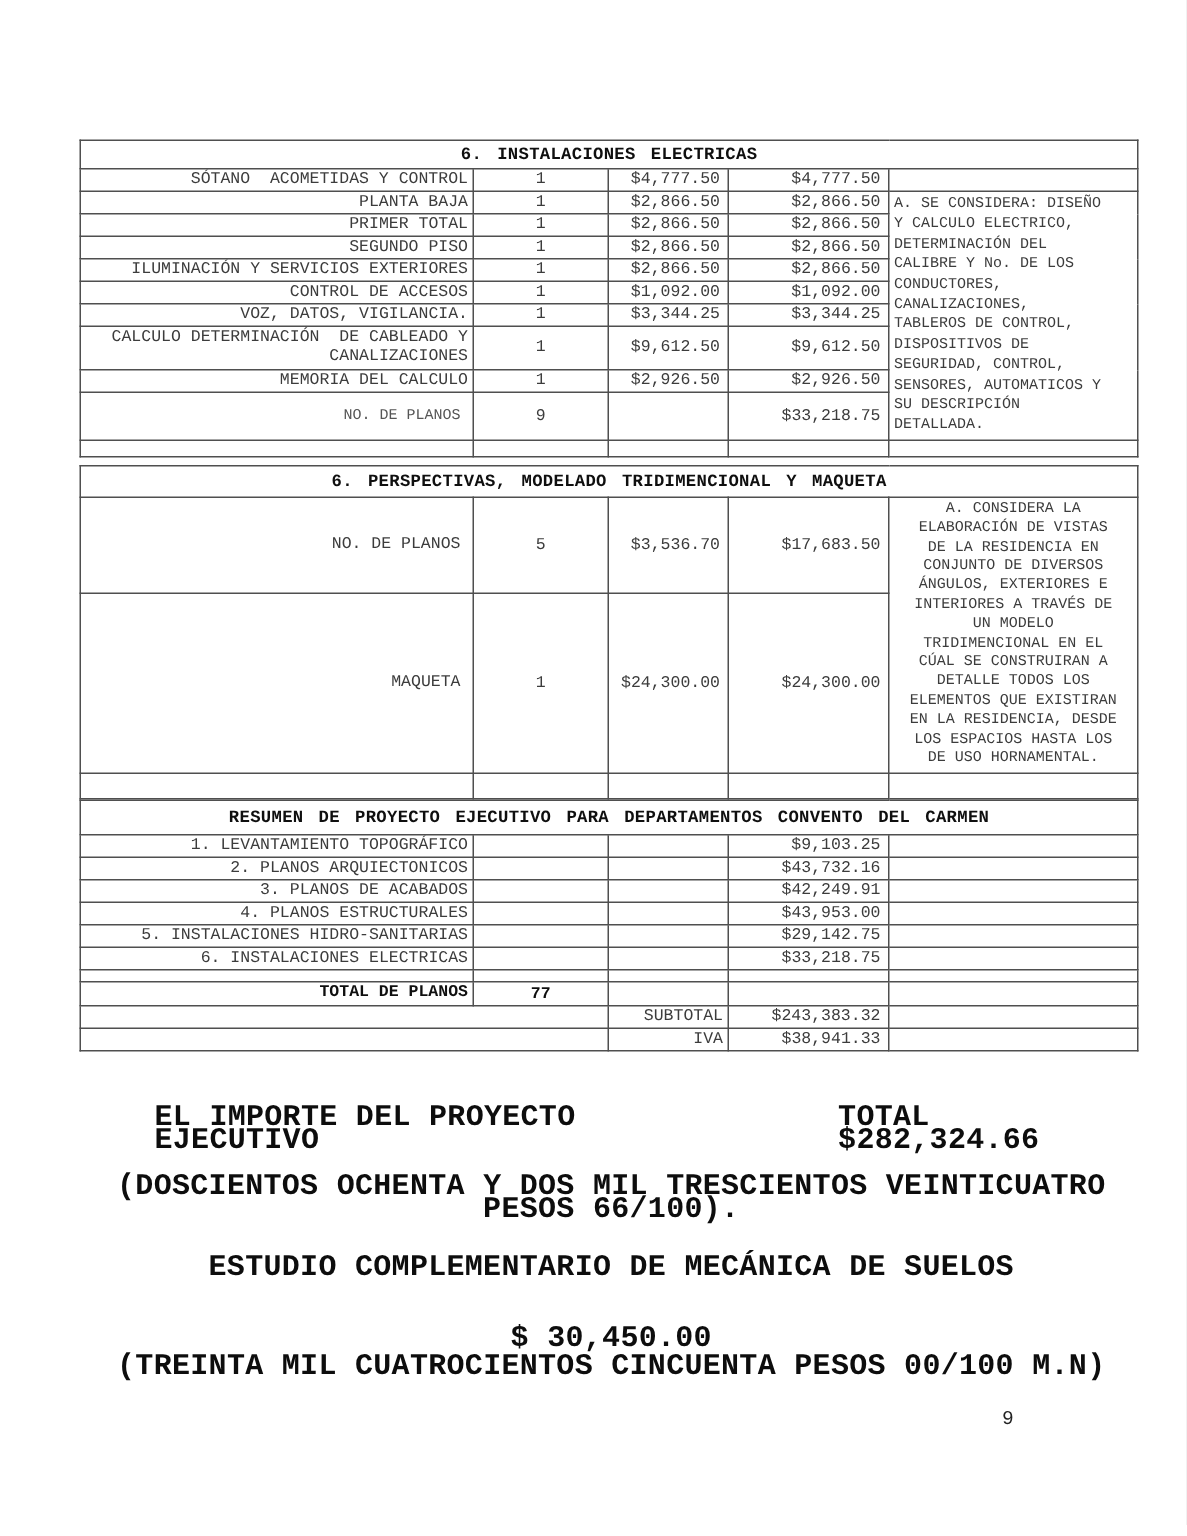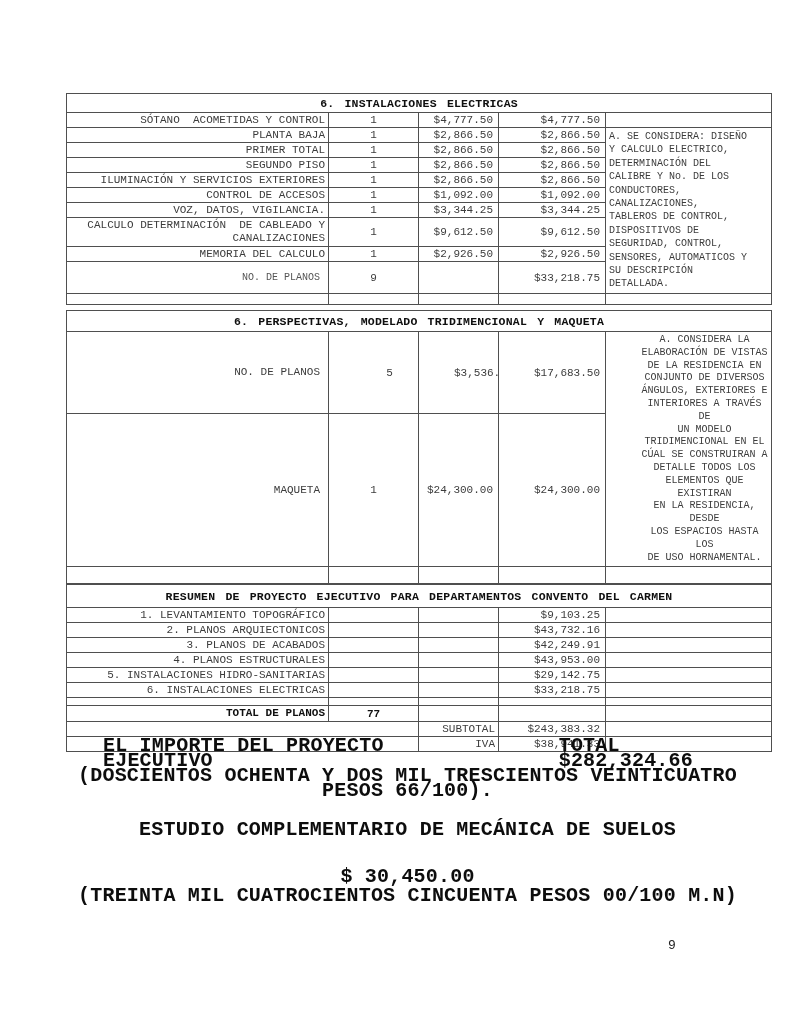--- a/index.html
+++ b/index.html
@@ -3,21 +3,21 @@
 <meta charset="utf-8">
 <style>
   html,body{margin:0;padding:0;background:#e8e8e8;}
   .page{
     position:relative;
     width:791px;height:1024px;
     background:#ffffff;
     font-family:"Liberation Mono","DejaVu Sans Mono",monospace;
     overflow:hidden;
   }
-  .content{position:absolute;left:66px;top:93px;width:705px;}
+  .content{position:absolute;left:53px;top:93px;width:705px;}
 
   table{
     border-collapse:collapse;
     table-layout:fixed;
     width:705px;
     font-family:"Liberation Mono","DejaVu Sans Mono",monospace;
     font-size:11px;
     color:#3c3c3c;
   }
   td{
@@ -41,40 +41,40 @@
   }
   .note-center{text-align:center;line-height:12.8px;}
   .bold{font-weight:bold;color:#0f0f0f;}
 
   .h-title1 td{height:18px;}
   .h-row td{height:14px;}
   .h-calculo td{height:28px;}
   .h-noplanos td{height:31px;}
   .h-thin td{height:10px;padding:0;}
   .h-title2 td{height:20px;}
-  .h-persp1 td{height:62px;padding-left:35px;}
+  .h-persp1 td{height:62px;}
   .h-persp2 td{height:116px;}
   .h-thin2 td{height:16px;padding:0;}
   .h-title3 td{height:22px;}
   .h-item td{height:14px;}
   .h-gap td{height:7px;padding:0;}
   .h-total td{height:15px;}
   .h-sub td{height:14px;}
 
   #tbl-perspectivas{margin-top:5px;}
 
   .footer{
     position:absolute;left:55px;top:730px;width:705px;
     font-weight:bold;color:#0d0d0d;font-size:20px;line-height:15px;
     letter-spacing:0.2px;
   }
   .f-line1{display:flex;margin-top:8px;}
   .f-line1 .lbl{margin-left:48px;}
   .f-line1 .tot{margin-left:65px;}
-  .f-line2{text-align:center;margin-top:0;}
+  .f-line2{text-align:center;margin-top:16px;}
   .f-line3{text-align:center;margin-top:24px;}
   .f-line4{text-align:center;margin-top:32px;}
   .f-line5{text-align:center;margin-top:4px;}
 
   .page-number{
     position:absolute;left:668px;top:938px;
     font-size:13px;color:#222;font-family:"Liberation Mono","DejaVu Sans Mono",monospace;
   }
 </style>
 </head>

